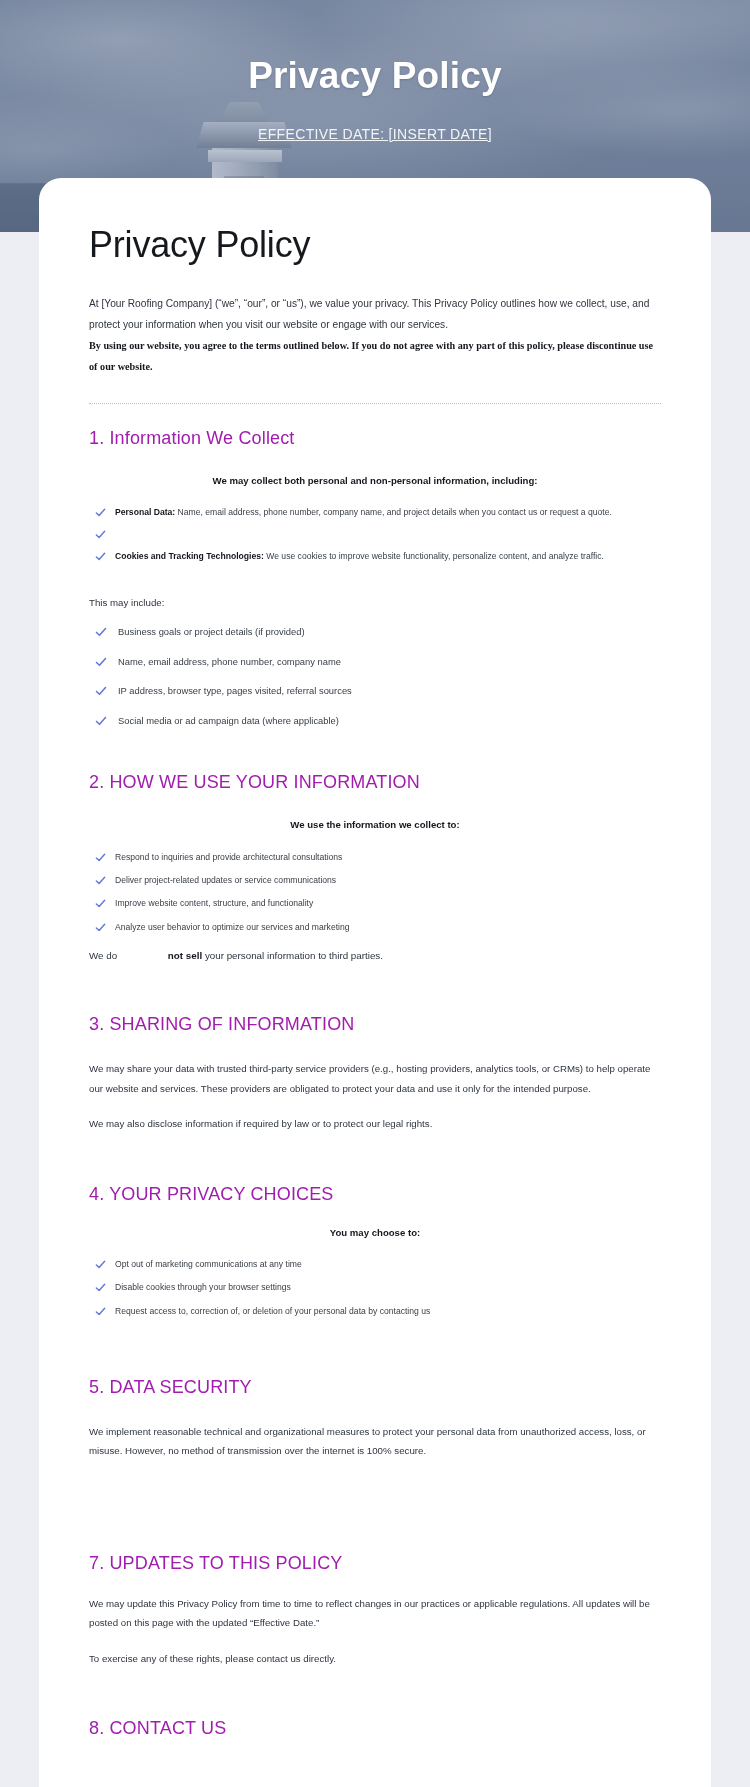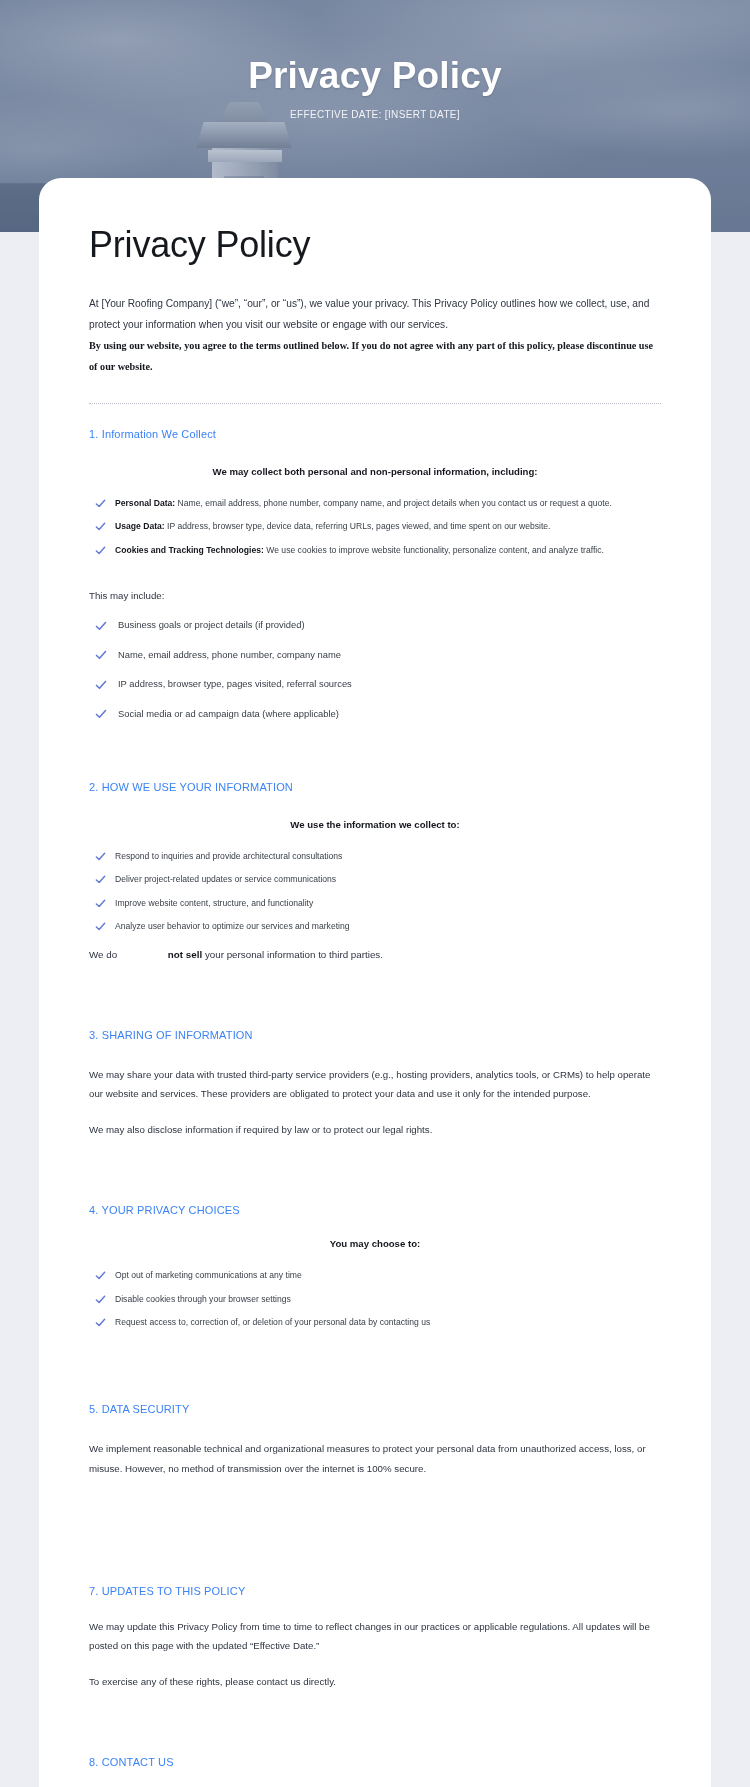--- a/index.html
+++ b/index.html
@@ -107,25 +107,26 @@
   }
   .hero-title {
     color: #ffffff;
     font-size: 37px;
     font-weight: 700;
     letter-spacing: 0.2px;
     line-height: 1.15;
     text-shadow: 0 1px 2px rgba(40,52,72,0.25);
   }
   .hero-sub {
-    margin-top: 11px;
+    margin-top: 28px;
     color: #f2f4f8;
-    font-size: 10px;
+    font-size: 14px;
     letter-spacing: 0.35px;
     font-weight: 400;
+    text-decoration: underline;
   }
 
   
   .card {
     position: relative;
     margin: -54px auto 0 auto;
     width: 672px;
     min-height: 1330px;
     background: #ffffff;
     border-radius: 22px;
@@ -149,25 +150,25 @@
   }
   .para.bold { font-weight: 700; color: #14171d; font-family: Liberation Serif, serif; }
 
   .divider {
     margin: 25px 0 24px 0;
     height: 1px;
     border-top: 1px dotted #b9bec9;
   }
 
   h2.sect {
-    color: #3b82f6;
-    font-size: 11px;
+    color: #a21caf;
+    font-size: 18px;
     font-weight: 400;
     letter-spacing: 0.15px;
-    margin: 15px 0 24px 0;
+    margin: 0 0 24px 0;
   }
   h2.sect.tight { margin-bottom: 20px; }
 
   .lead {
     font-size: 9.6px;
     font-weight: 700;
     color: #14171d;
     margin-bottom: 16px;
     line-height: 1.7;
     text-align: center;
@@ -260,21 +261,20 @@
               </svg>
           </span>
           <span class="txt"><b>Personal Data:</b> <span>Name, email address, phone number, company name, and project details when you contact us or request a quote.</span></span>
         </li>
         <li>
           <span class="tick">
             <svg viewBox="0 0 16 16">
                 <path d="M2 8.6 L6 12.4 L14 3.4" fill="none" stroke="#6279d6" stroke-width="2.1" stroke-linecap="round" stroke-linejoin="round"></path>
               </svg>
           </span>
-          <span class="txt"><b>Usage Data:</b> <span>IP address, browser type, device data, referring URLs, pages viewed, and time spent on our website.</span></span>
         </li>
         <li>
           <span class="tick">
             <svg viewBox="0 0 16 16">
                 <path d="M2 8.6 L6 12.4 L14 3.4" fill="none" stroke="#6279d6" stroke-width="2.1" stroke-linecap="round" stroke-linejoin="round"></path>
               </svg>
           </span>
           <span class="txt"><b>Cookies and Tracking Technologies:</b> <span>We use cookies to improve website functionality, personalize content, and analyze traffic.</span></span>
         </li>
       </ul>

